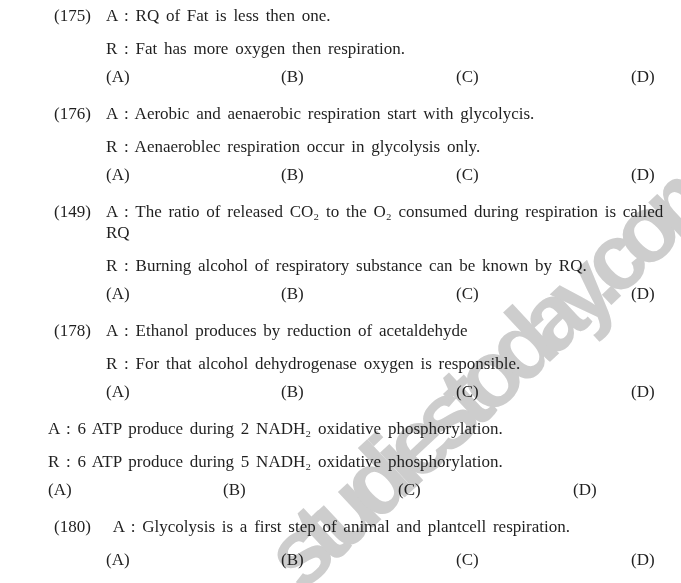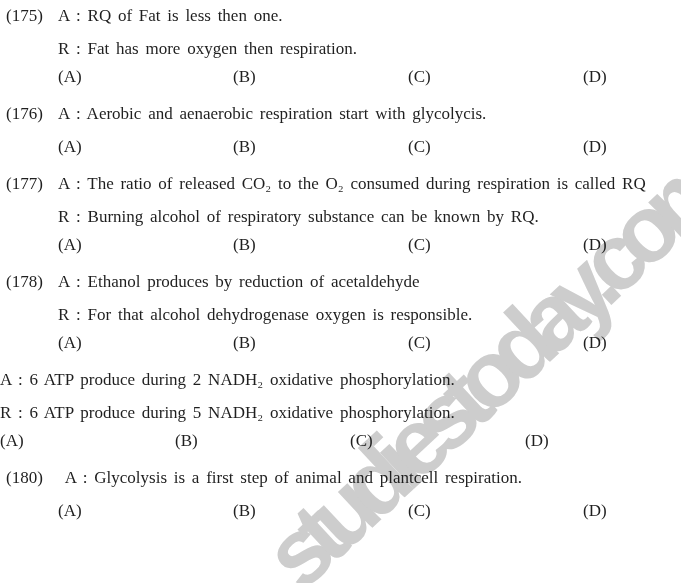--- a/index.html
+++ b/index.html
@@ -34,20 +34,21 @@
     white-space: nowrap;
     transform: rotate(-43deg);
     transform-origin: 0 50%;
     pointer-events: none;
     word-spacing: 0;
   }
   .content {
     position: relative;
     z-index: 1;
     padding-top: 5px;
+    padding-left: 48px;
   }
   .question {
     display: flex;
     margin-bottom: 16px;
   }
   .qnum {
     flex: none;
     width: 58px;
     padding-left: 6px;
     box-sizing: border-box;
@@ -84,31 +85,32 @@
           <span class="opt">(C)</span>
           <span class="opt">(D)</span>
         </div>
       </div>
     </div>
 
     <div class="question">
       <div class="qnum">(176)</div>
       <div class="qbody">
         <div class="assertion">A : Aerobic and aenaerobic respiration start with glycolycis.</div>
+        <div class="reason">R : Aenaeroblec respiration occur in glycolysis only.</div>
         <div class="options">
           <span class="opt">(A)</span>
           <span class="opt">(B)</span>
           <span class="opt">(C)</span>
           <span class="opt">(D)</span>
         </div>
       </div>
     </div>
 
     <div class="question">
-      <div class="qnum">(177)</div>
+      <div class="qnum">(149)</div>
       <div class="qbody">
         <div class="assertion">A : The ratio of released CO₂ to the O₂ consumed during respiration is called RQ</div>
         <div class="reason">R : Burning alcohol of respiratory substance can be known by RQ.</div>
         <div class="options">
           <span class="opt">(A)</span>
           <span class="opt">(B)</span>
           <span class="opt">(C)</span>
           <span class="opt">(D)</span>
         </div>
       </div>

